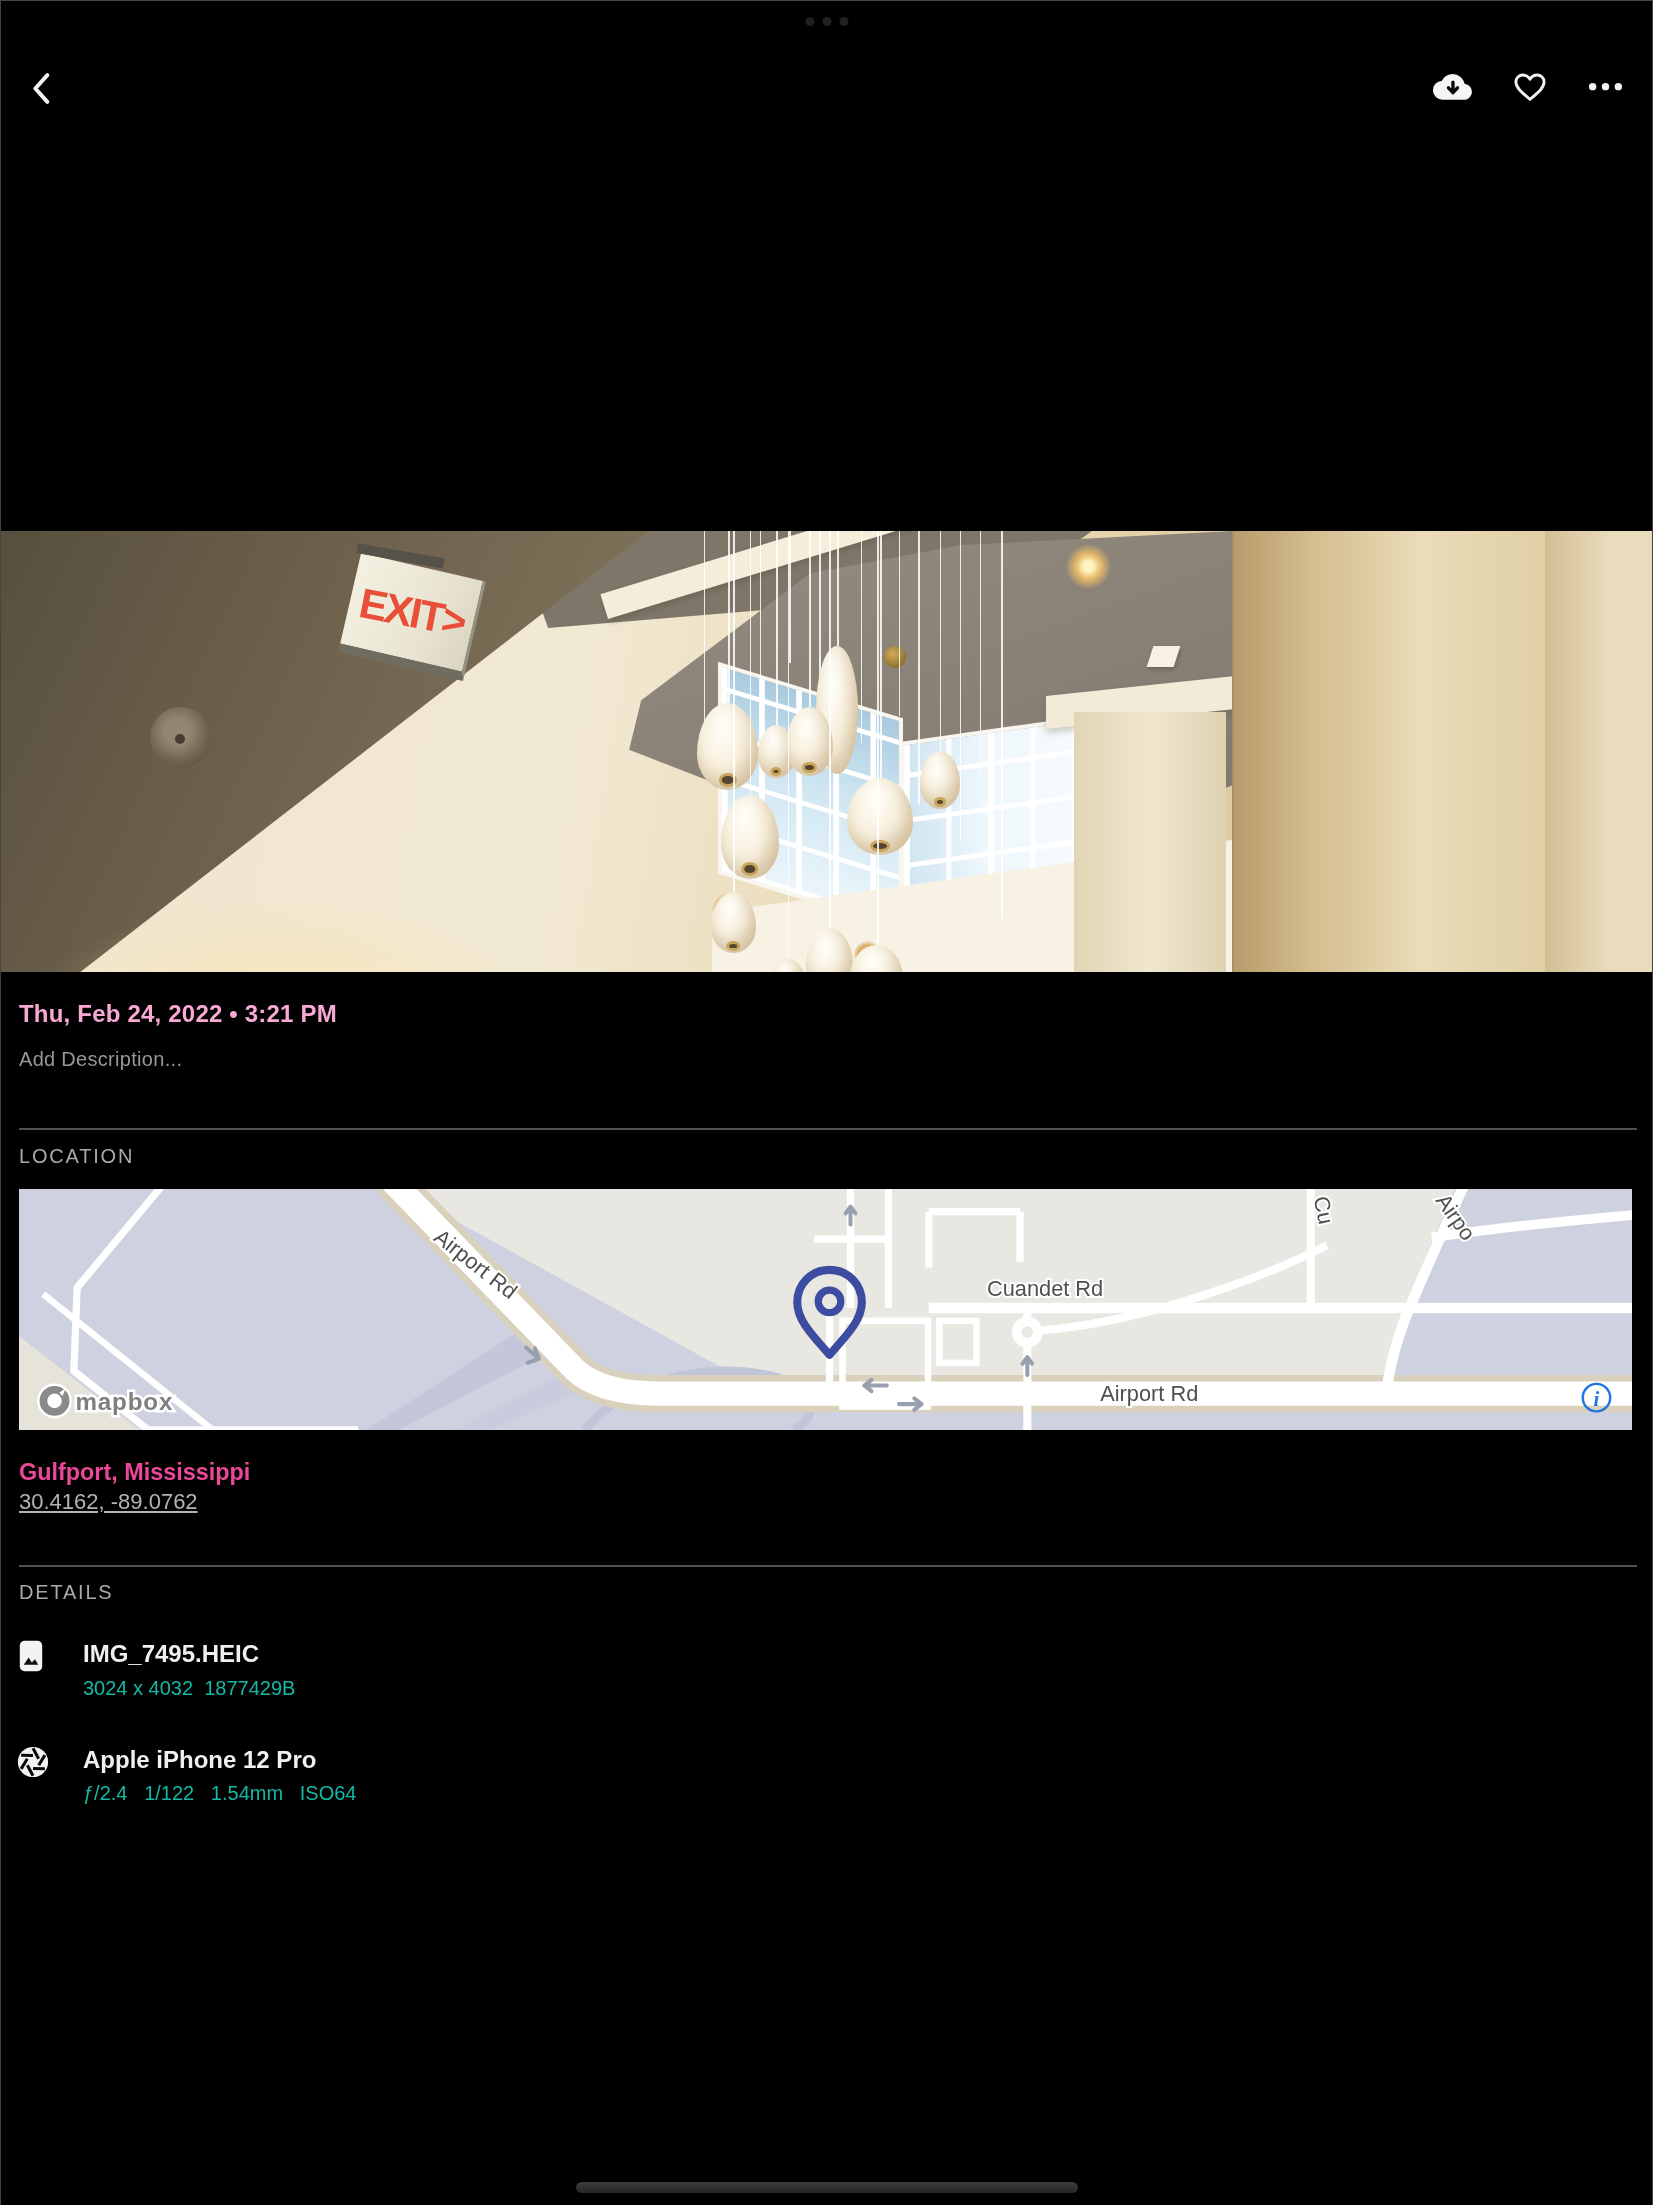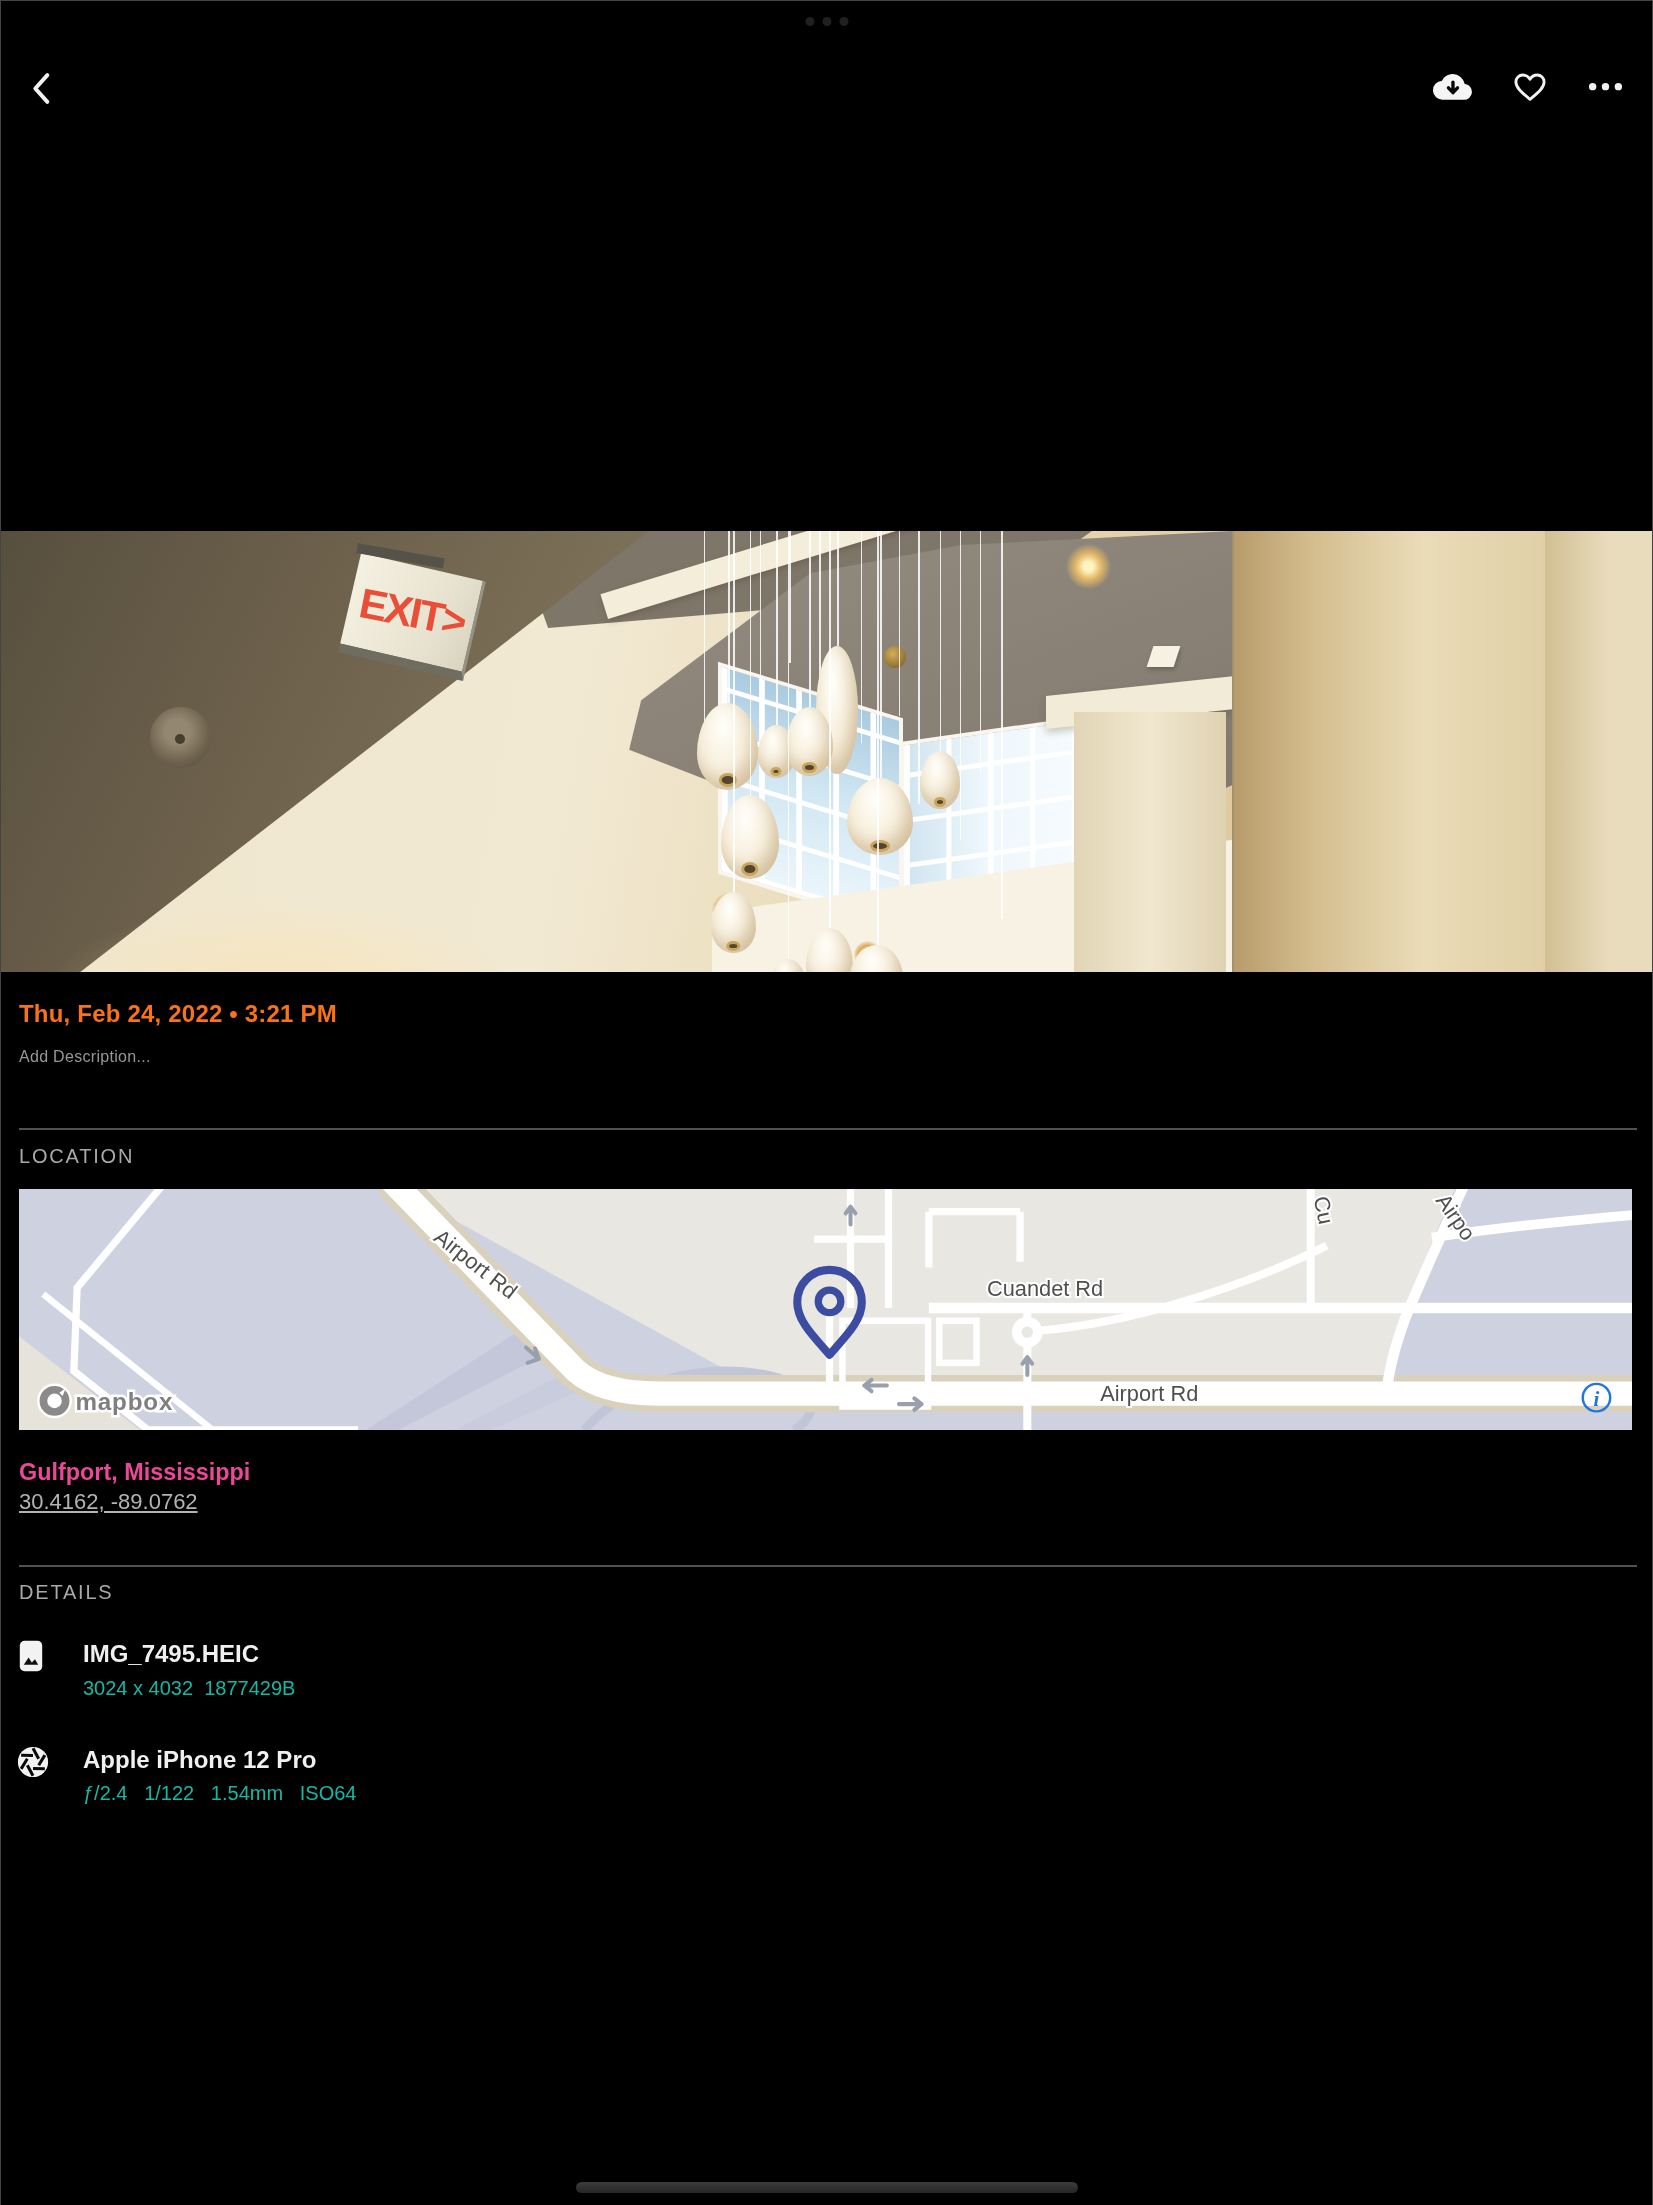--- a/index.html
+++ b/index.html
@@ -78,22 +78,22 @@
       background:radial-gradient(ellipse at 42% 28%,#fffef9 0%,#f8f0de 45%,#ead9bc 85%,#ddc9a4 100%);
       box-shadow:inset -5.7px -9.7px 16px rgba(150,120,70,.28);}
   .l-tear{border-radius:50% 50% 50% 50% / 58% 58% 42% 42%;}
   .l-cigar{border-radius:50% / 50%;}
   .hole{position:absolute;bottom:4%;left:50%;transform:translateX(-50%);
       width:30%;height:16%;background:#55452e;border-radius:50%;border:3.2px solid #c8a55c;box-sizing:border-box;}
   .speaker{left:69.5%;top:26%;width:27.4px;height:21px;background:#f6f1e2;transform:skewX(-18deg);
       box-shadow:1.6px 2.4px 4px rgba(60,55,45,.4);}
 
   
-  .date{top:999px;left:18px;font-size:24px;font-weight:700;color:#f97316;letter-spacing:0.2px;}
-  .desc{top:1047px;left:18px;font-size:16px;color:#979797;letter-spacing:0.3px;cursor:text;}
+  .date{top:999px;left:18px;font-size:24px;font-weight:700;color:#f9a8d4;letter-spacing:0.2px;}
+  .desc{top:1047px;left:18px;font-size:20px;color:#979797;letter-spacing:0.3px;cursor:text;}
   .divider{left:18px;width:1618px;height:1.6px;background:#515151;}
   .sec{left:18px;font-size:20px;color:#a9a9a9;letter-spacing:1.8px;}
   .map-wrap{top:1188px;left:18px;width:1613px;height:241px;cursor:pointer;}
   .place{top:1458px;left:18px;font-size:23.4px;font-weight:700;color:#ec4899;}
   .coords{top:1488px;left:18px;font-size:22px;color:#b3b3b3;text-decoration:underline;}
   .row-title{left:82px;font-size:24px;font-weight:700;color:#f0f0f0;}
   .row-sub{left:82px;font-size:20px;color:#14b8a6;white-space:pre;}
   .homebar{top:2181px;left:50%;transform:translateX(-50%);width:502px;height:10.5px;border-radius:6.5px;
       background:linear-gradient(180deg,#3c3c3c,#262626);cursor:grab;}
   text.maplbl{font-family:"Liberation Sans",sans-serif;font-size:27px;fill:#4f4f4f;

